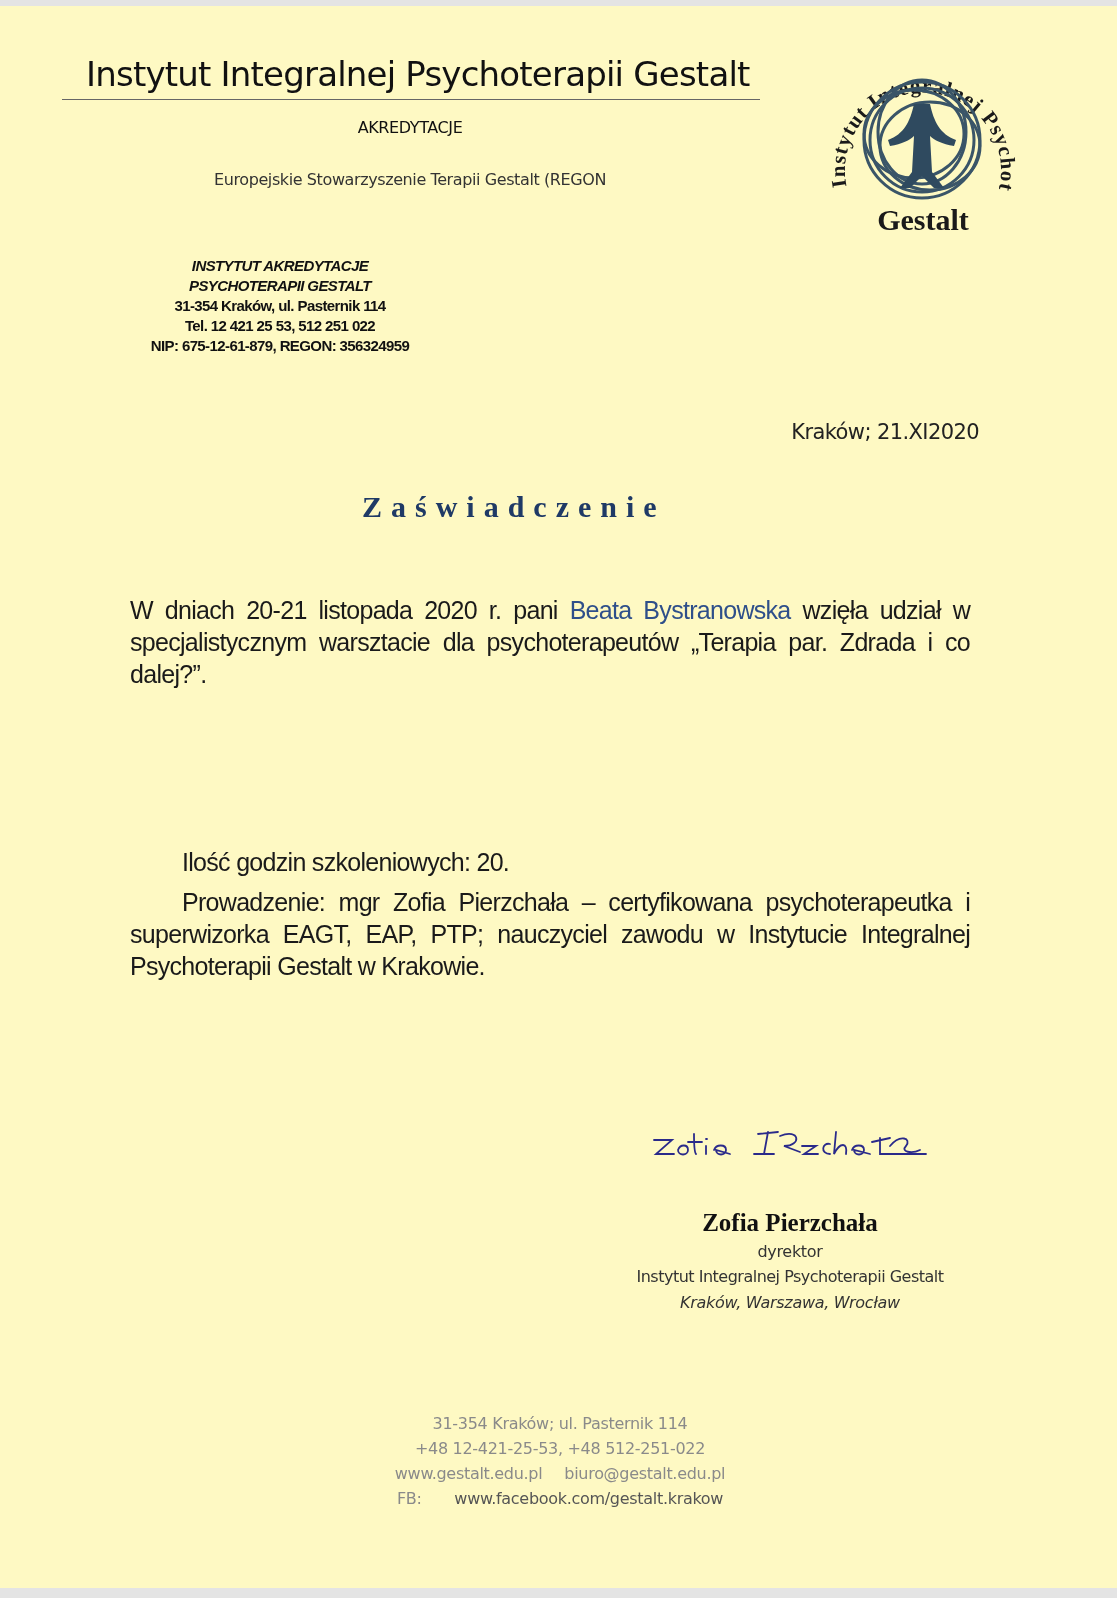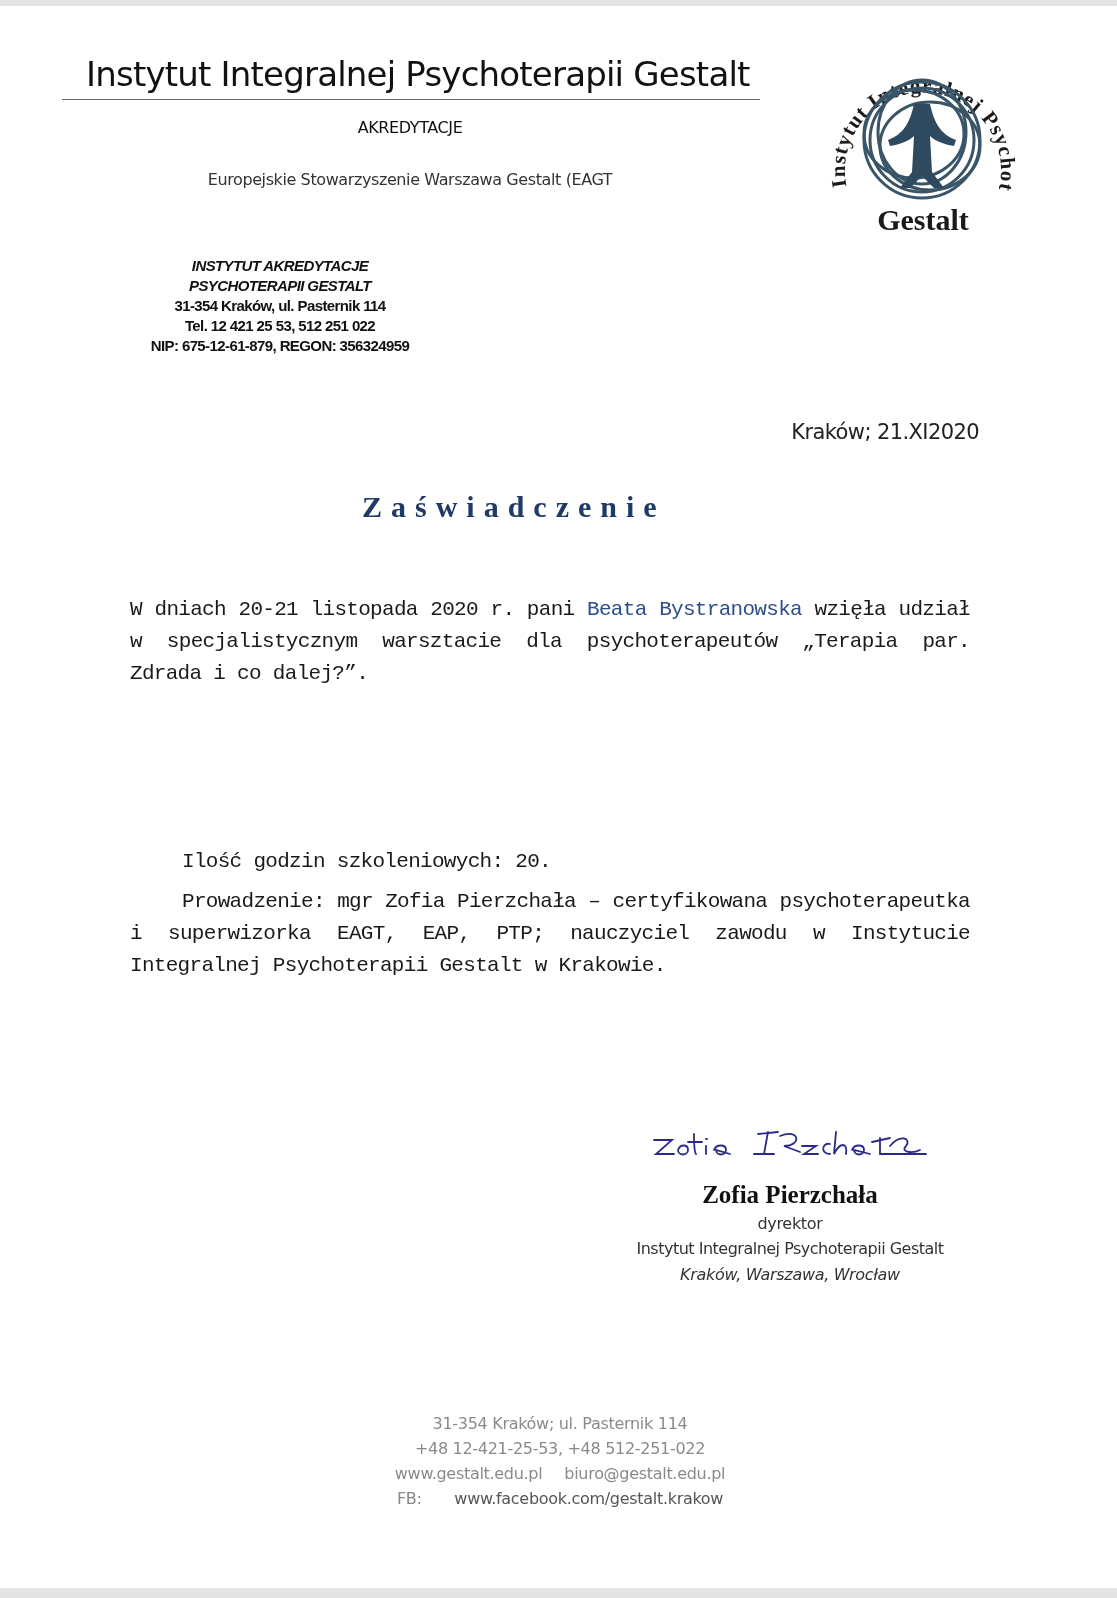--- a/index.html
+++ b/index.html
@@ -4,51 +4,51 @@
 <style>
   html, body { margin: 0; padding: 0; }
   body {
     width: 1117px; height: 1598px; background: #e4e4e4;
     position: relative; overflow: hidden;
     font-family: "Liberation Sans", "DejaVu Sans", sans-serif;
     color: #1a1a1a;
   }
   .page {
     position: absolute; left: 0; top: 6px; width: 1117px; height: 1582px;
-    background: #ffffff;
+    background: #fef9c3;
   }
   .abs { position: absolute; }
   .org-title {
     left: 86px; top: 48px; font-size: 34px; color: #111; white-space: nowrap;
     font-family: "DejaVu Sans", sans-serif; letter-spacing: -0.8px;
   }
   .hr-line { left: 62px; top: 93px; width: 698px; height: 0; border-top: 1.5px solid #666; }
   .accred { left: 200px; width: 420px; text-align: center; font-size: 16px; color: #333;
     font-family: "DejaVu Sans", sans-serif; letter-spacing: -0.4px; }
   .accred-head { top: 112px; color: #111; font-size: 16px; }
   .accred-1 { top: 138px; }
   .accred-2 { top: 164px; }
   .logo { left: 818px; top: 36px; width: 210px; height: 200px; }
   .stamp { left: 110px; top: 250px; width: 340px; text-align: center; font-weight: bold;
     font-size: 15px; line-height: 20px; color: #111; letter-spacing: -0.6px; }
   .stamp .it { font-style: italic; }
   .date { right: 138px; top: 414px; font-size: 21px; color: #222;
     font-family: "DejaVu Sans", sans-serif; letter-spacing: -0.6px; }
   .doc-title { left: 362px; top: 484px; font-family: "Liberation Serif", serif; font-weight: bold;
     font-size: 30px; color: #1f3a66; letter-spacing: 9px; }
-  .body-text { left: 130px; width: 840px; font-size: 21px; line-height: 32px; color: #1a1a1a;
-    font-family: Liberation Mono, monospace; letter-spacing: -0.7px; text-align: justify; }
+  .body-text { left: 130px; width: 840px; font-size: 25px; line-height: 32px; color: #1a1a1a;
+    font-family: Liberation Sans, sans-serif; letter-spacing: -0.7px; text-align: justify; }
   .p1 { top: 588px; }
   .p2 { top: 727px; }
   .p3 { top: 840px; }
   .p4 { top: 880px; }
   .indent { text-indent: 52px; }
   .name-hl { color: #2e4f8a; }
   .sig { left: 650px; top: 1118px; width: 300px; height: 50px; }
-  .signer { left: 600px; width: 380px; text-align: center; }
+  .signer { left: 600px; width: 380px; text-align: center; margin-top: 28px; }
   .signer-name { top: 1175px; font-family: "Liberation Serif", serif; font-weight: bold; font-size: 25px; color: #111; }
   .signer-role { top: 1208px; font-size: 16px; color: #333; font-family: "DejaVu Sans", sans-serif; letter-spacing: -0.3px; }
   .signer-org { top: 1233px; font-size: 16px; color: #333; font-family: "DejaVu Sans", sans-serif; letter-spacing: -0.5px; }
   .signer-cities { top: 1259px; font-size: 16px; color: #333; font-style: italic; font-family: "DejaVu Sans", sans-serif; letter-spacing: -0.3px; }
   .footer { left: 300px; width: 520px; text-align: center; font-size: 16px; color: #8a8a8a;
     font-family: "DejaVu Sans", sans-serif; letter-spacing: -0.3px; }
   .f1 { top: 1408px; }
   .f2 { top: 1433px; }
   .f3 { top: 1458px; }
   .f4 { top: 1483px; }
@@ -57,21 +57,21 @@
 </style>
 </head>
 <body>
 
 <div class="page">
 
   <div class="abs org-title">Instytut Integralnej Psychoterapii Gestalt</div>
   <div class="abs hr-line"></div>
 
   <div class="abs accred accred-head">AKREDYTACJE</div>
-  <div class="abs accred accred-2">Europejskie Stowarzyszenie Warszawa Gestalt (EAGT</div>
+  <div class="abs accred accred-2">Europejskie Stowarzyszenie Terapii Gestalt (REGON</div>
 
   <div class="abs logo">
     <svg width="210" height="200" viewBox="0 0 210 200">
       <defs>
         <path id="arcPath" d="M 30 150 A 78 78 0 1 1 180 150" fill="none"></path>
       </defs>
       <text font-family="Liberation Serif, serif" font-weight="bold" font-size="21" fill="#1a1a1a" letter-spacing="1">
         <textPath href="#arcPath" startOffset="2%">Instytut Integralnej Psychoterapii</textPath>
       </text>
       <g fill="none" stroke="#3a5568" stroke-width="3">

